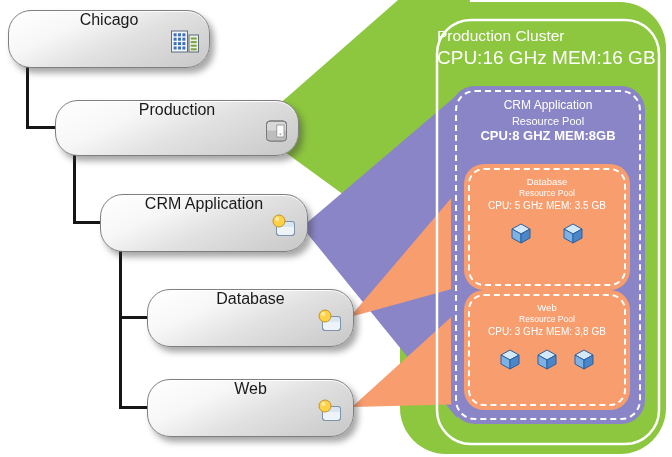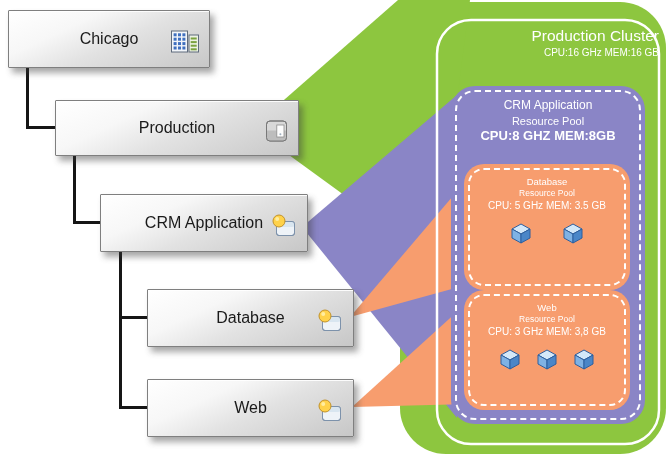--- a/index.html
+++ b/index.html
@@ -8,32 +8,32 @@
     --orange:#F79D6E;
   }
   *{box-sizing:border-box;margin:0;padding:0;}
   body{font-family:"Liberation Sans",sans-serif;background:#fff;}
   .canvas{position:relative;width:672px;height:457px;background:#fff;overflow:hidden;}
   .bg-svg{position:absolute;left:0;top:0;width:672px;height:457px;}
   .fill-green{fill:var(--green);}
   .fill-purple{fill:var(--purple);}
   .fill-orange{fill:var(--orange);}
 
-  .node{position:absolute;display:flex;align-items:center;justify-content:center;
+  .node{position:absolute;display:flex;justify-content:center;
     background:linear-gradient(155deg,#ffffff 0%,#f7f7f7 30%,#e2e2e2 55%,#c7c7c7 100%);
-    border:1.5px solid #7f7f7f;border-radius:1px;
+    border:1.5px solid #7f7f7f;border-radius:23px;
     box-shadow:4px 5px 6px rgba(60,60,60,0.45), inset 0 1px 0 rgba(255,255,255,0.9);}
   .node-label{font-size:16px;color:#1a1a1a;}
   .node-icon{position:absolute;right:9px;top:55%;transform:translateY(-50%);line-height:0;}
 
   .connector{position:absolute;background:#161616;}
 
-  .cluster-title{position:absolute;left:437px;top:26px;width:222px;text-align:right;color:#fff;line-height:1.3;}
+  .cluster-title{position:absolute;left:437px;top:26px;width:222px;text-align:left;color:#fff;line-height:1.3;}
   .cluster-title .t1{font-size:15.5px;}
-  .cluster-title .t2{font-size:10px;}
+  .cluster-title .t2{font-size:19px;}
 
   .crm-pool{position:absolute;left:455px;top:90px;width:186px;height:330px;
     background:var(--purple);border:2px dashed #fff;border-radius:20px;
     box-shadow:0 0 0 4px var(--purple);color:#fff;text-align:center;}
   .crm-pool .hd{padding-top:6px;line-height:1.3;}
   .crm-pool .p1{font-size:12px;}
   .crm-pool .p2{font-size:11px;}
   .crm-pool .p3{font-size:13px;font-weight:bold;}
 
   .sub-pool{position:absolute;background:var(--orange);border:2px dashed #fff;border-radius:16px;

